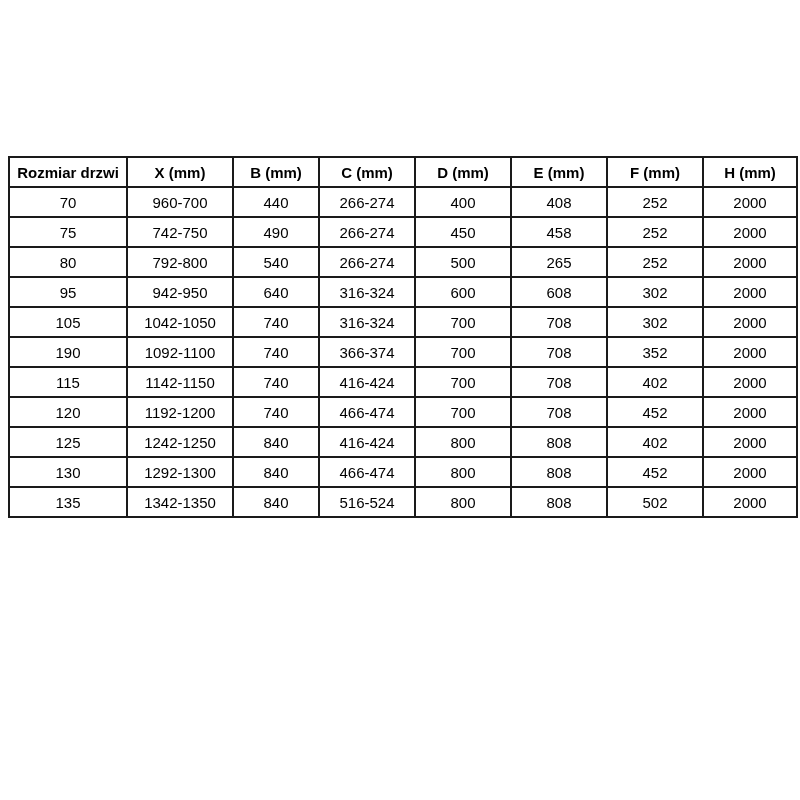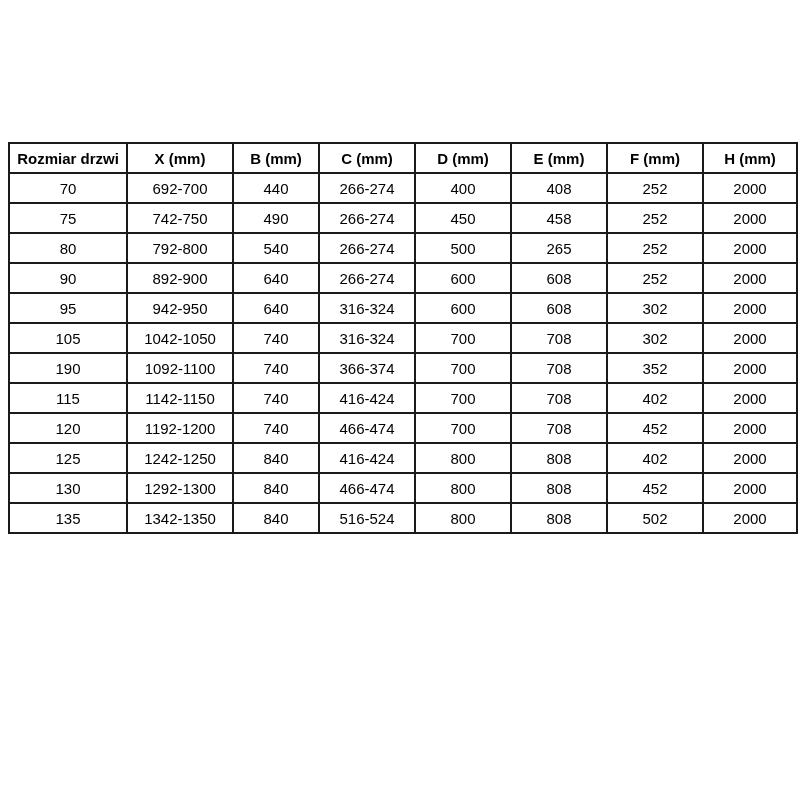--- a/index.html
+++ b/index.html
@@ -10,21 +10,21 @@
   body {
     width: 800px;
     height: 800px;
     position: relative;
     font-family: "Liberation Sans", sans-serif;
     color: #000000;
   }
   .table-wrap {
     position: absolute;
     left: 8px;
-    top: 142px;
+    top: 156px;
     width: 728px;
   }
   table.spec-table {
     border-collapse: collapse;
     table-layout: fixed;
     width: 788px;
     background: #ffffff;
   }
   table.spec-table th,
   table.spec-table td {
@@ -68,21 +68,21 @@
           <th>C (mm)</th>
           <th>D (mm)</th>
           <th>E (mm)</th>
           <th>F (mm)</th>
           <th>H (mm)</th>
         </tr>
     </thead>
     <tbody id="table-body">
         <tr>
           <td>70</td>
-          <td>692-700</td>
+          <td>960-700</td>
           <td>440</td>
           <td>266-274</td>
           <td>400</td>
           <td>408</td>
           <td>252</td>
           <td>2000</td>
         </tr>
         <tr>
           <td>75</td>
           <td>742-750</td>
@@ -93,30 +93,20 @@
           <td>252</td>
           <td>2000</td>
         </tr>
         <tr>
           <td>80</td>
           <td>792-800</td>
           <td>540</td>
           <td>266-274</td>
           <td>500</td>
           <td>265</td>
-          <td>252</td>
-          <td>2000</td>
-        </tr>
-        <tr>
-          <td>90</td>
-          <td>892-900</td>
-          <td>640</td>
-          <td>266-274</td>
-          <td>600</td>
-          <td>608</td>
           <td>252</td>
           <td>2000</td>
         </tr>
         <tr>
           <td>95</td>
           <td>942-950</td>
           <td>640</td>
           <td>316-324</td>
           <td>600</td>
           <td>608</td>

